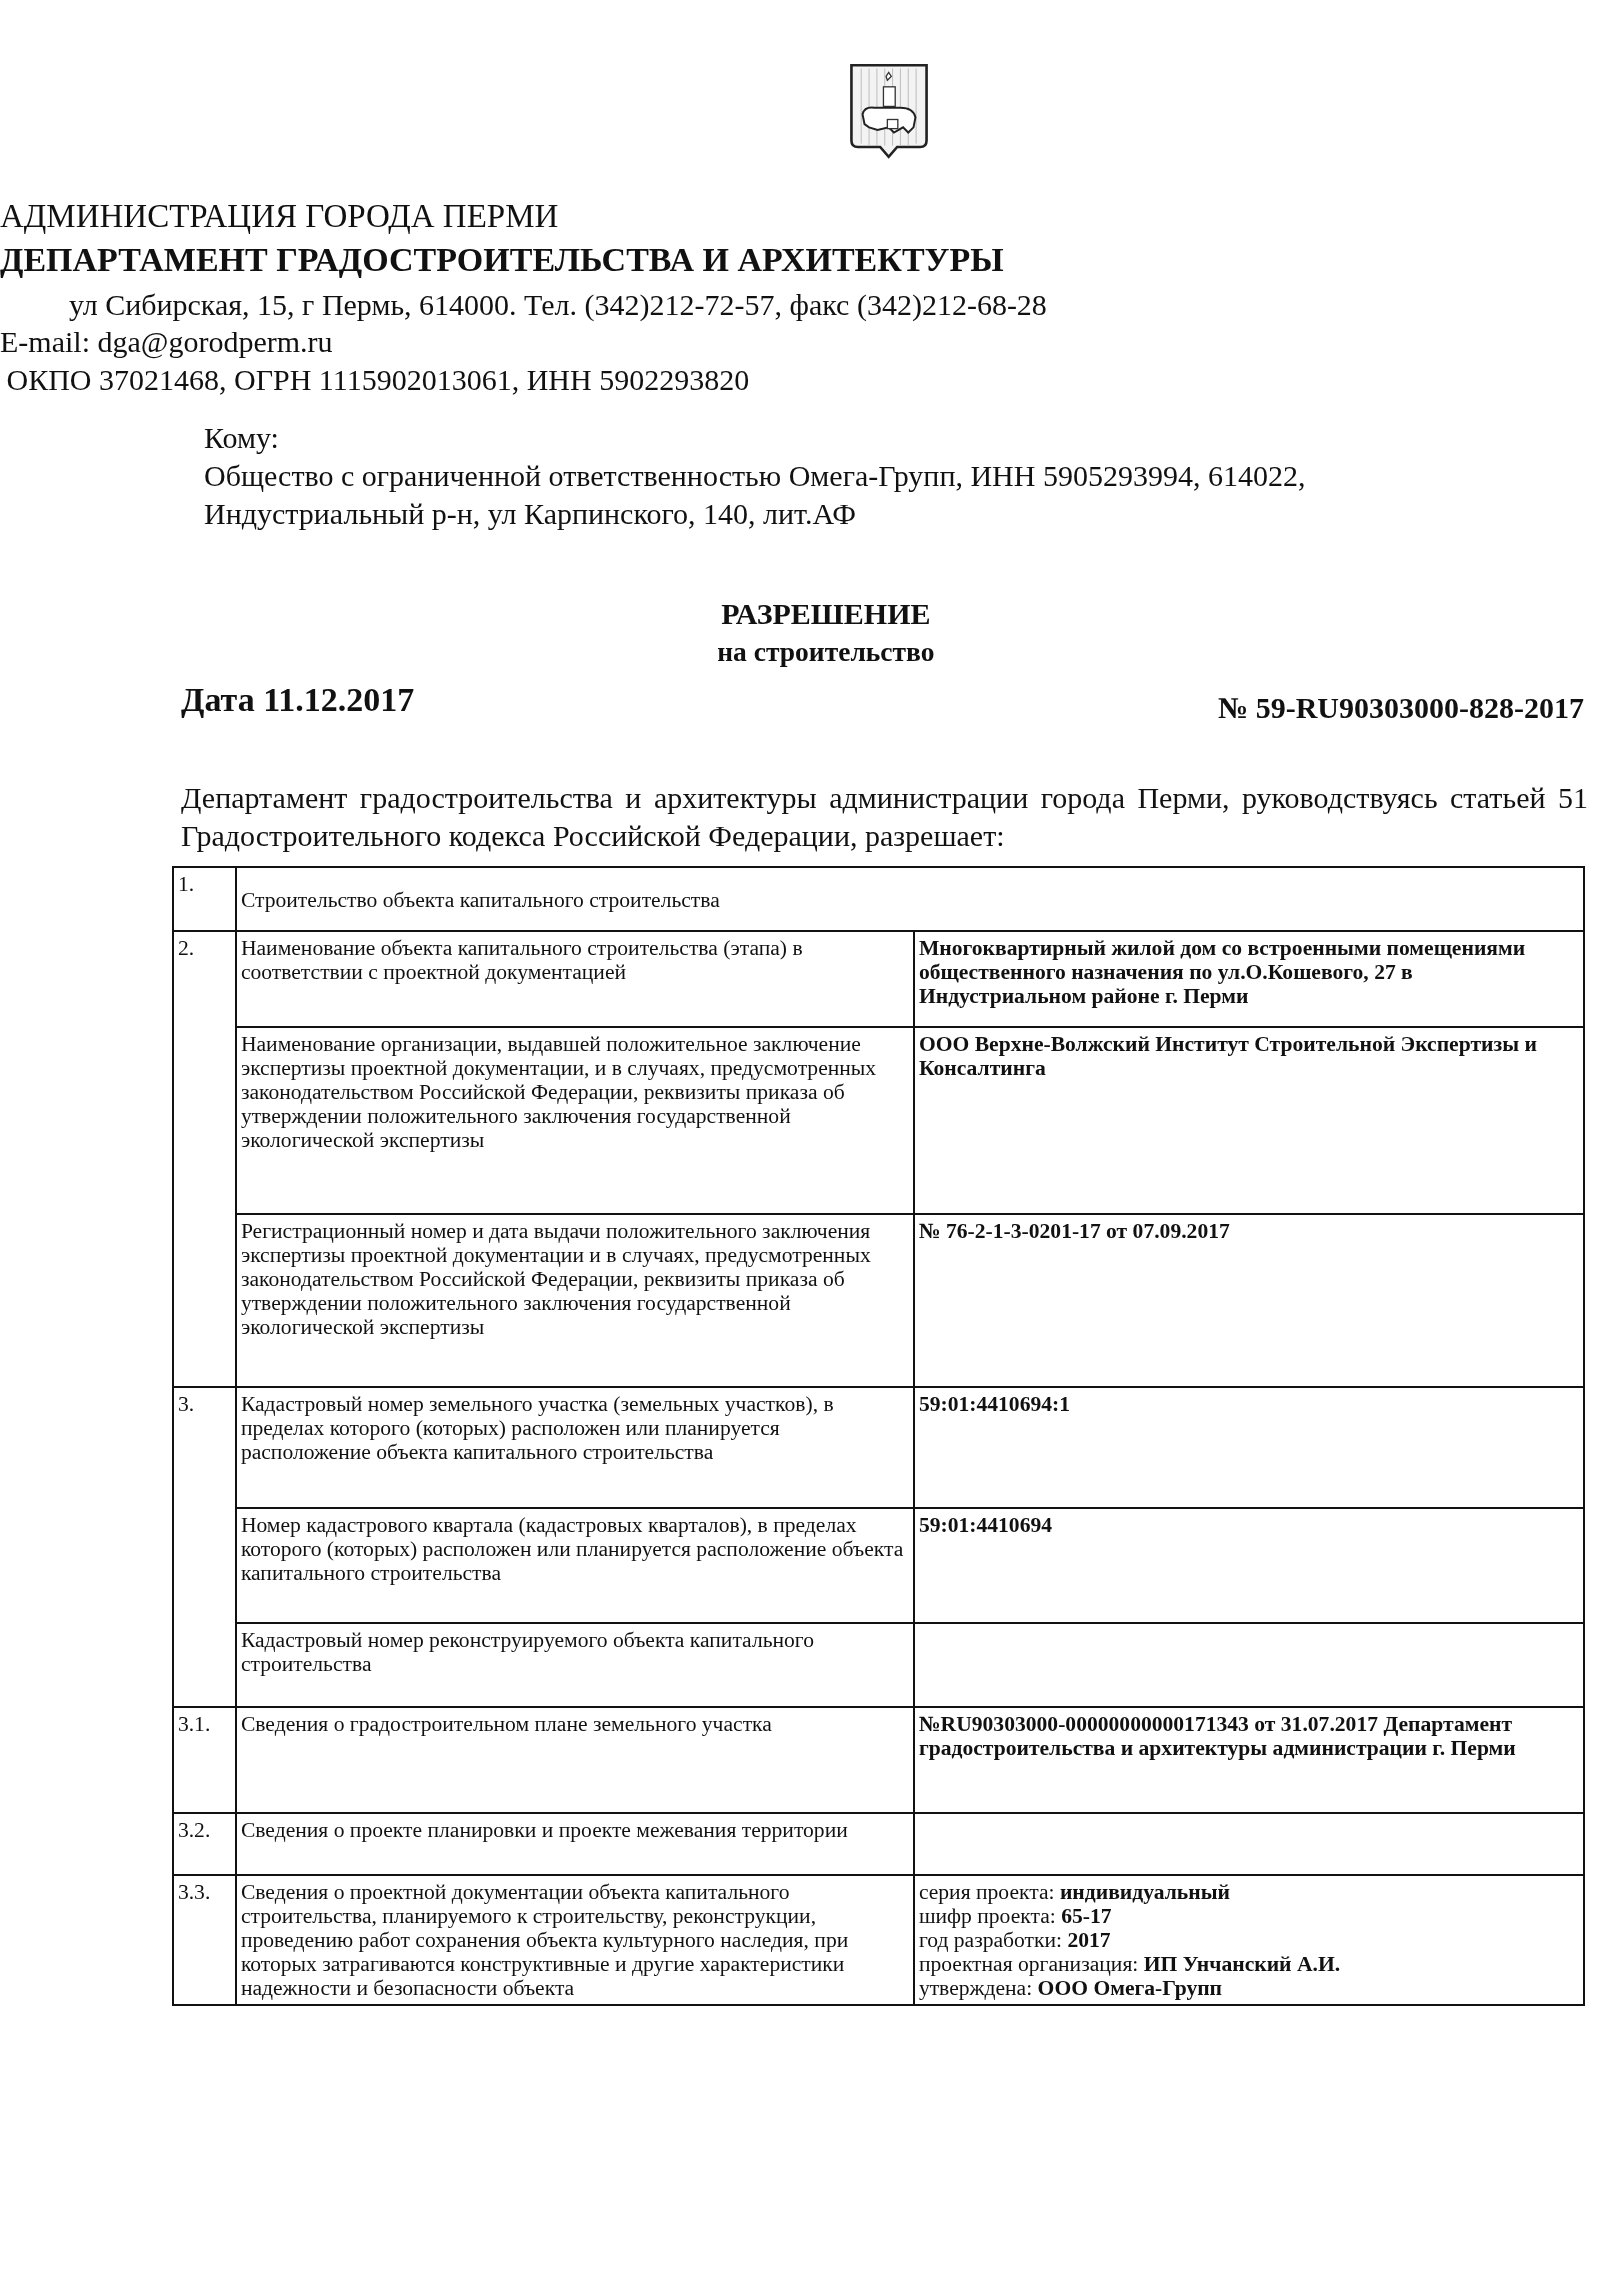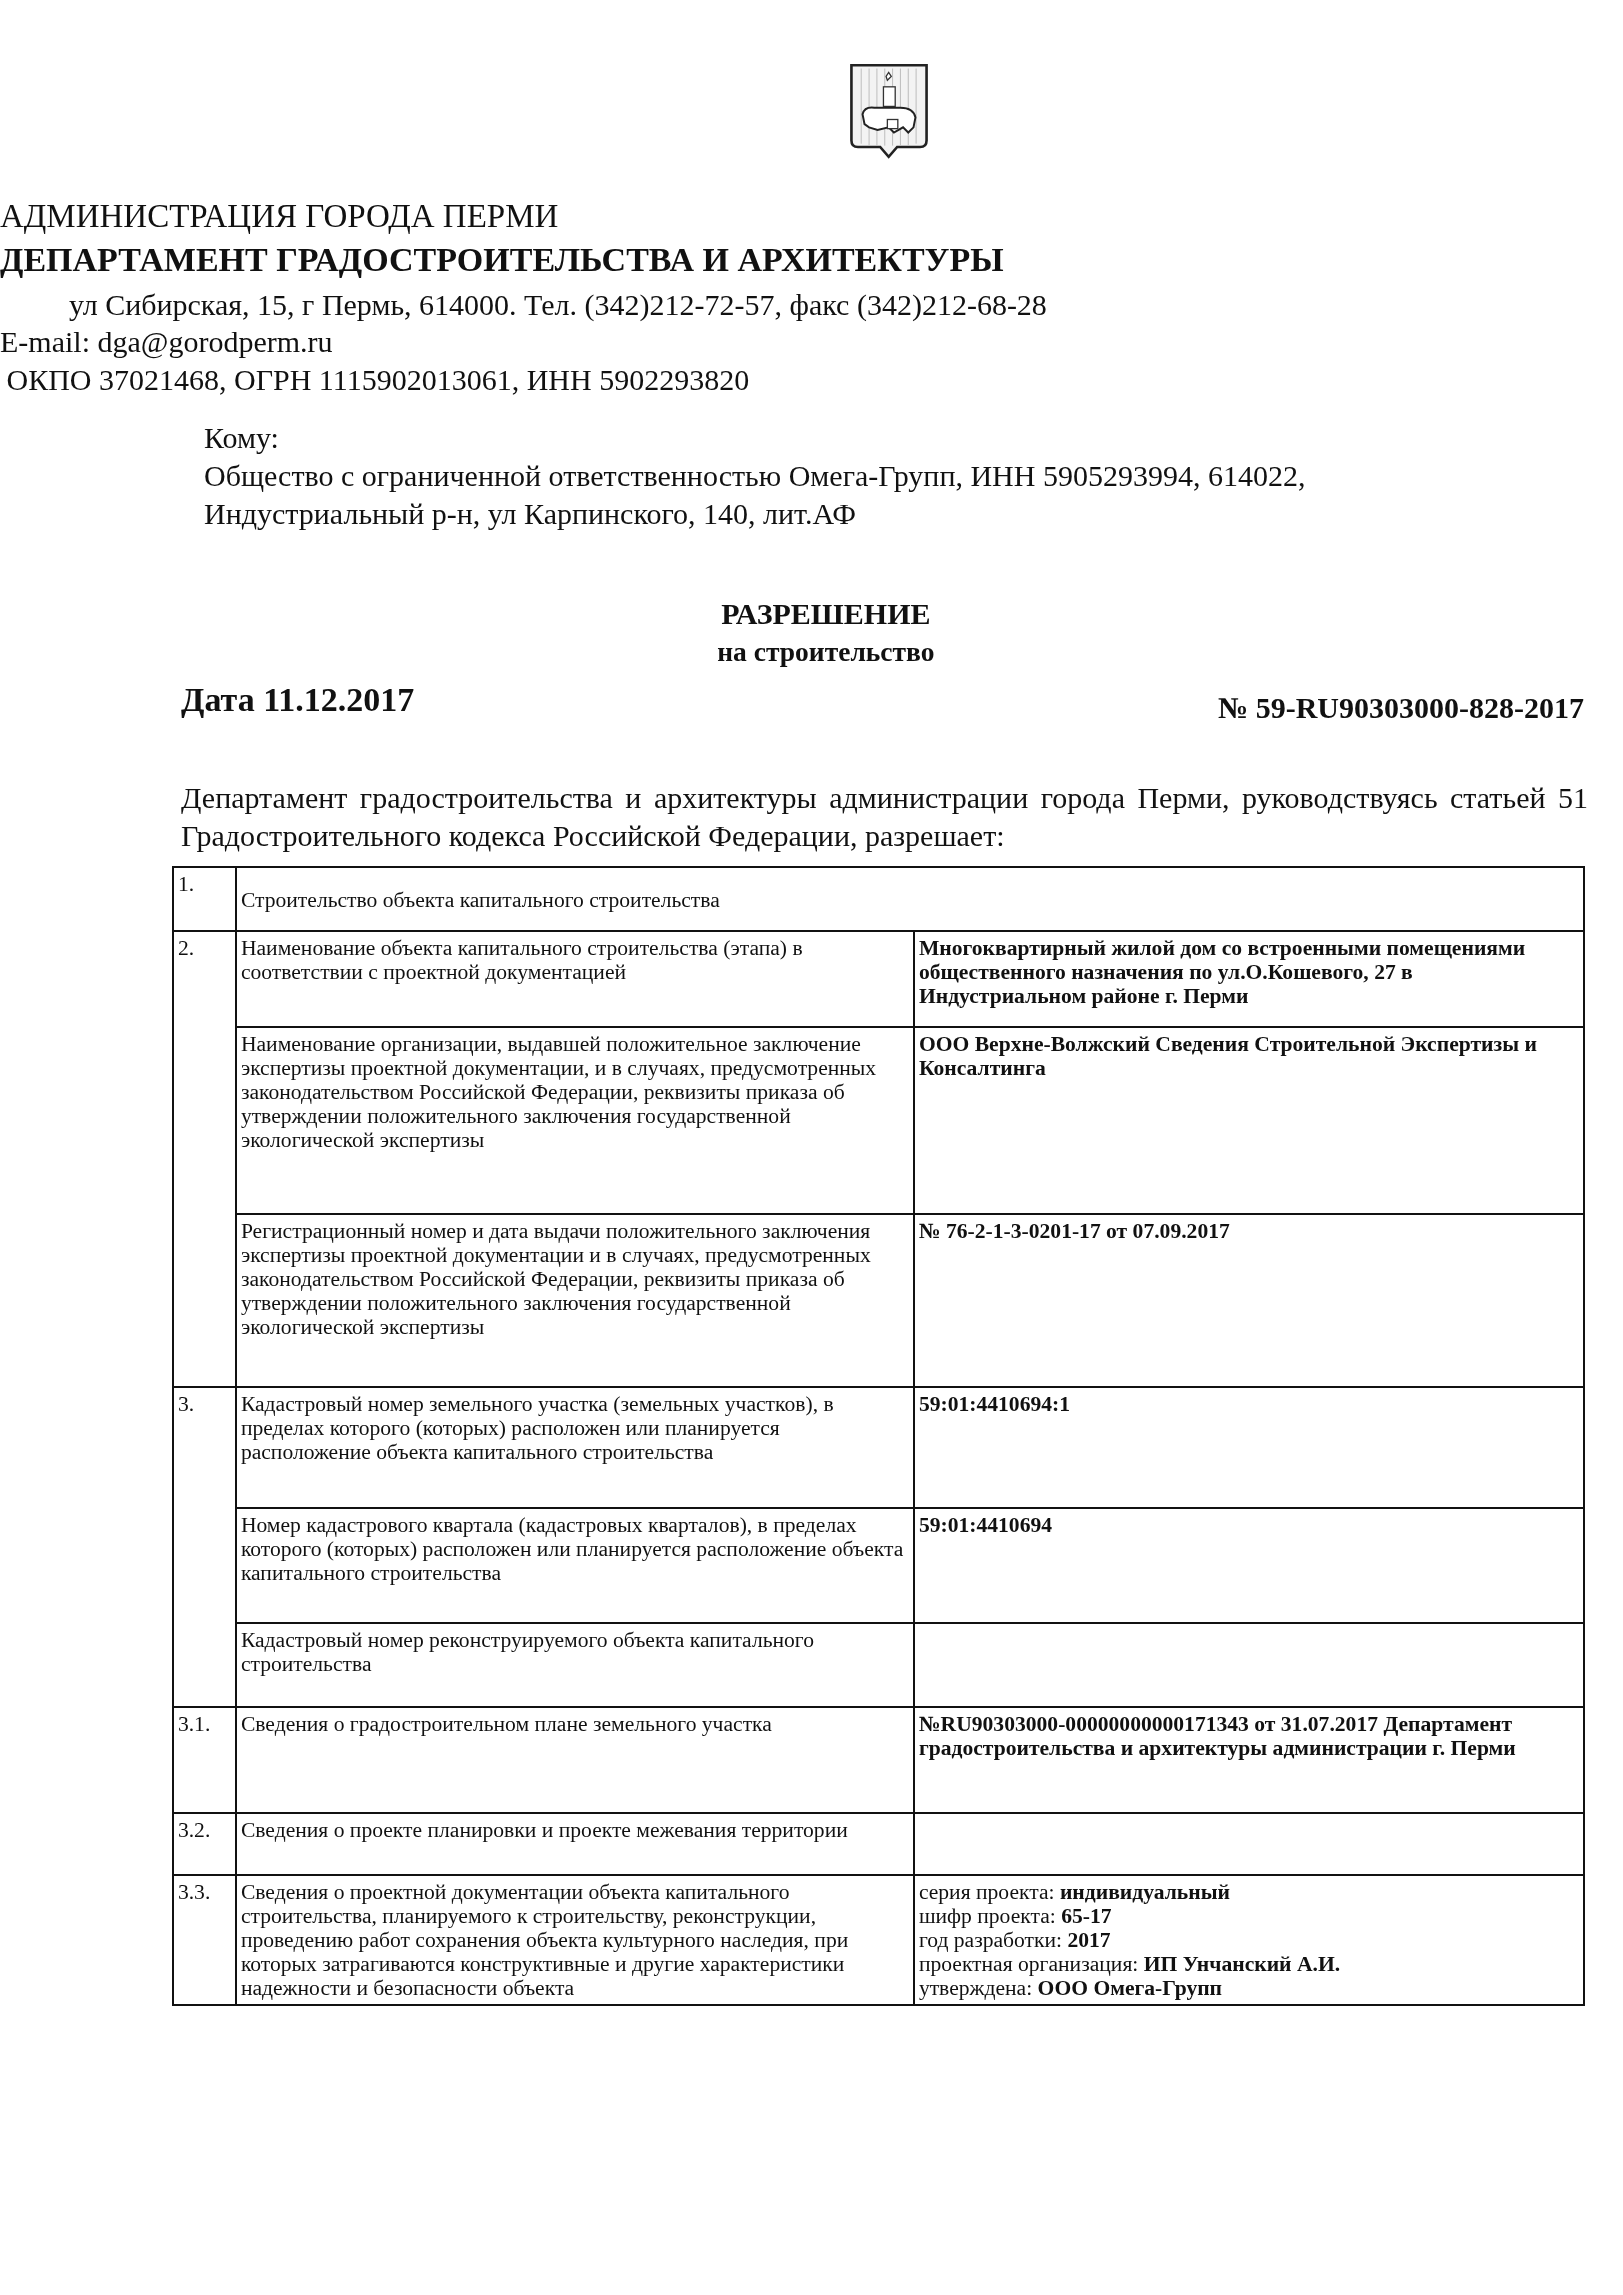--- a/index.html
+++ b/index.html
@@ -157,21 +157,21 @@
       <td colspan="2" style="padding-top:19.6px">Строительство объекта капитального строительства</td>
     </tr>
 
     <tr style="height:96px">
       <td class="num" rowspan="3">2.</td>
       <td>Наименование объекта капитального строительства (этапа) в соответствии с проектной документацией</td>
       <td class="val-bold">Многоквартирный жилой дом со встроенными помещениями общественного назначения по ул.О.Кошевого, 27 в Индустриальном районе г. Перми</td>
     </tr>
     <tr style="height:187px">
       <td>Наименование организации, выдавшей положительное заключение экспертизы проектной документации, и в случаях, предусмотренных законодательством Российской Федерации, реквизиты приказа об утверждении положительного заключения государственной экологической экспертизы</td>
-      <td class="val-bold">ООО Верхне-Волжский Сведения Строительной Экспертизы и Консалтинга</td>
+      <td class="val-bold">ООО Верхне-Волжский Институт Строительной Экспертизы и Консалтинга</td>
     </tr>
     <tr style="height:173px">
       <td>Регистрационный номер и дата выдачи положительного заключения экспертизы проектной документации и в случаях, предусмотренных законодательством Российской Федерации, реквизиты приказа об утверждении положительного заключения государственной экологической экспертизы</td>
       <td class="val-bold">№ 76-2-1-3-0201-17 от 07.09.2017</td>
     </tr>
 
     <tr style="height:121px">
       <td class="num" rowspan="3">3.</td>
       <td>Кадастровый номер земельного участка (земельных участков), в пределах которого (которых) расположен или планируется расположение объекта капитального строительства</td>
       <td class="val-bold">59:01:4410694:1</td>

